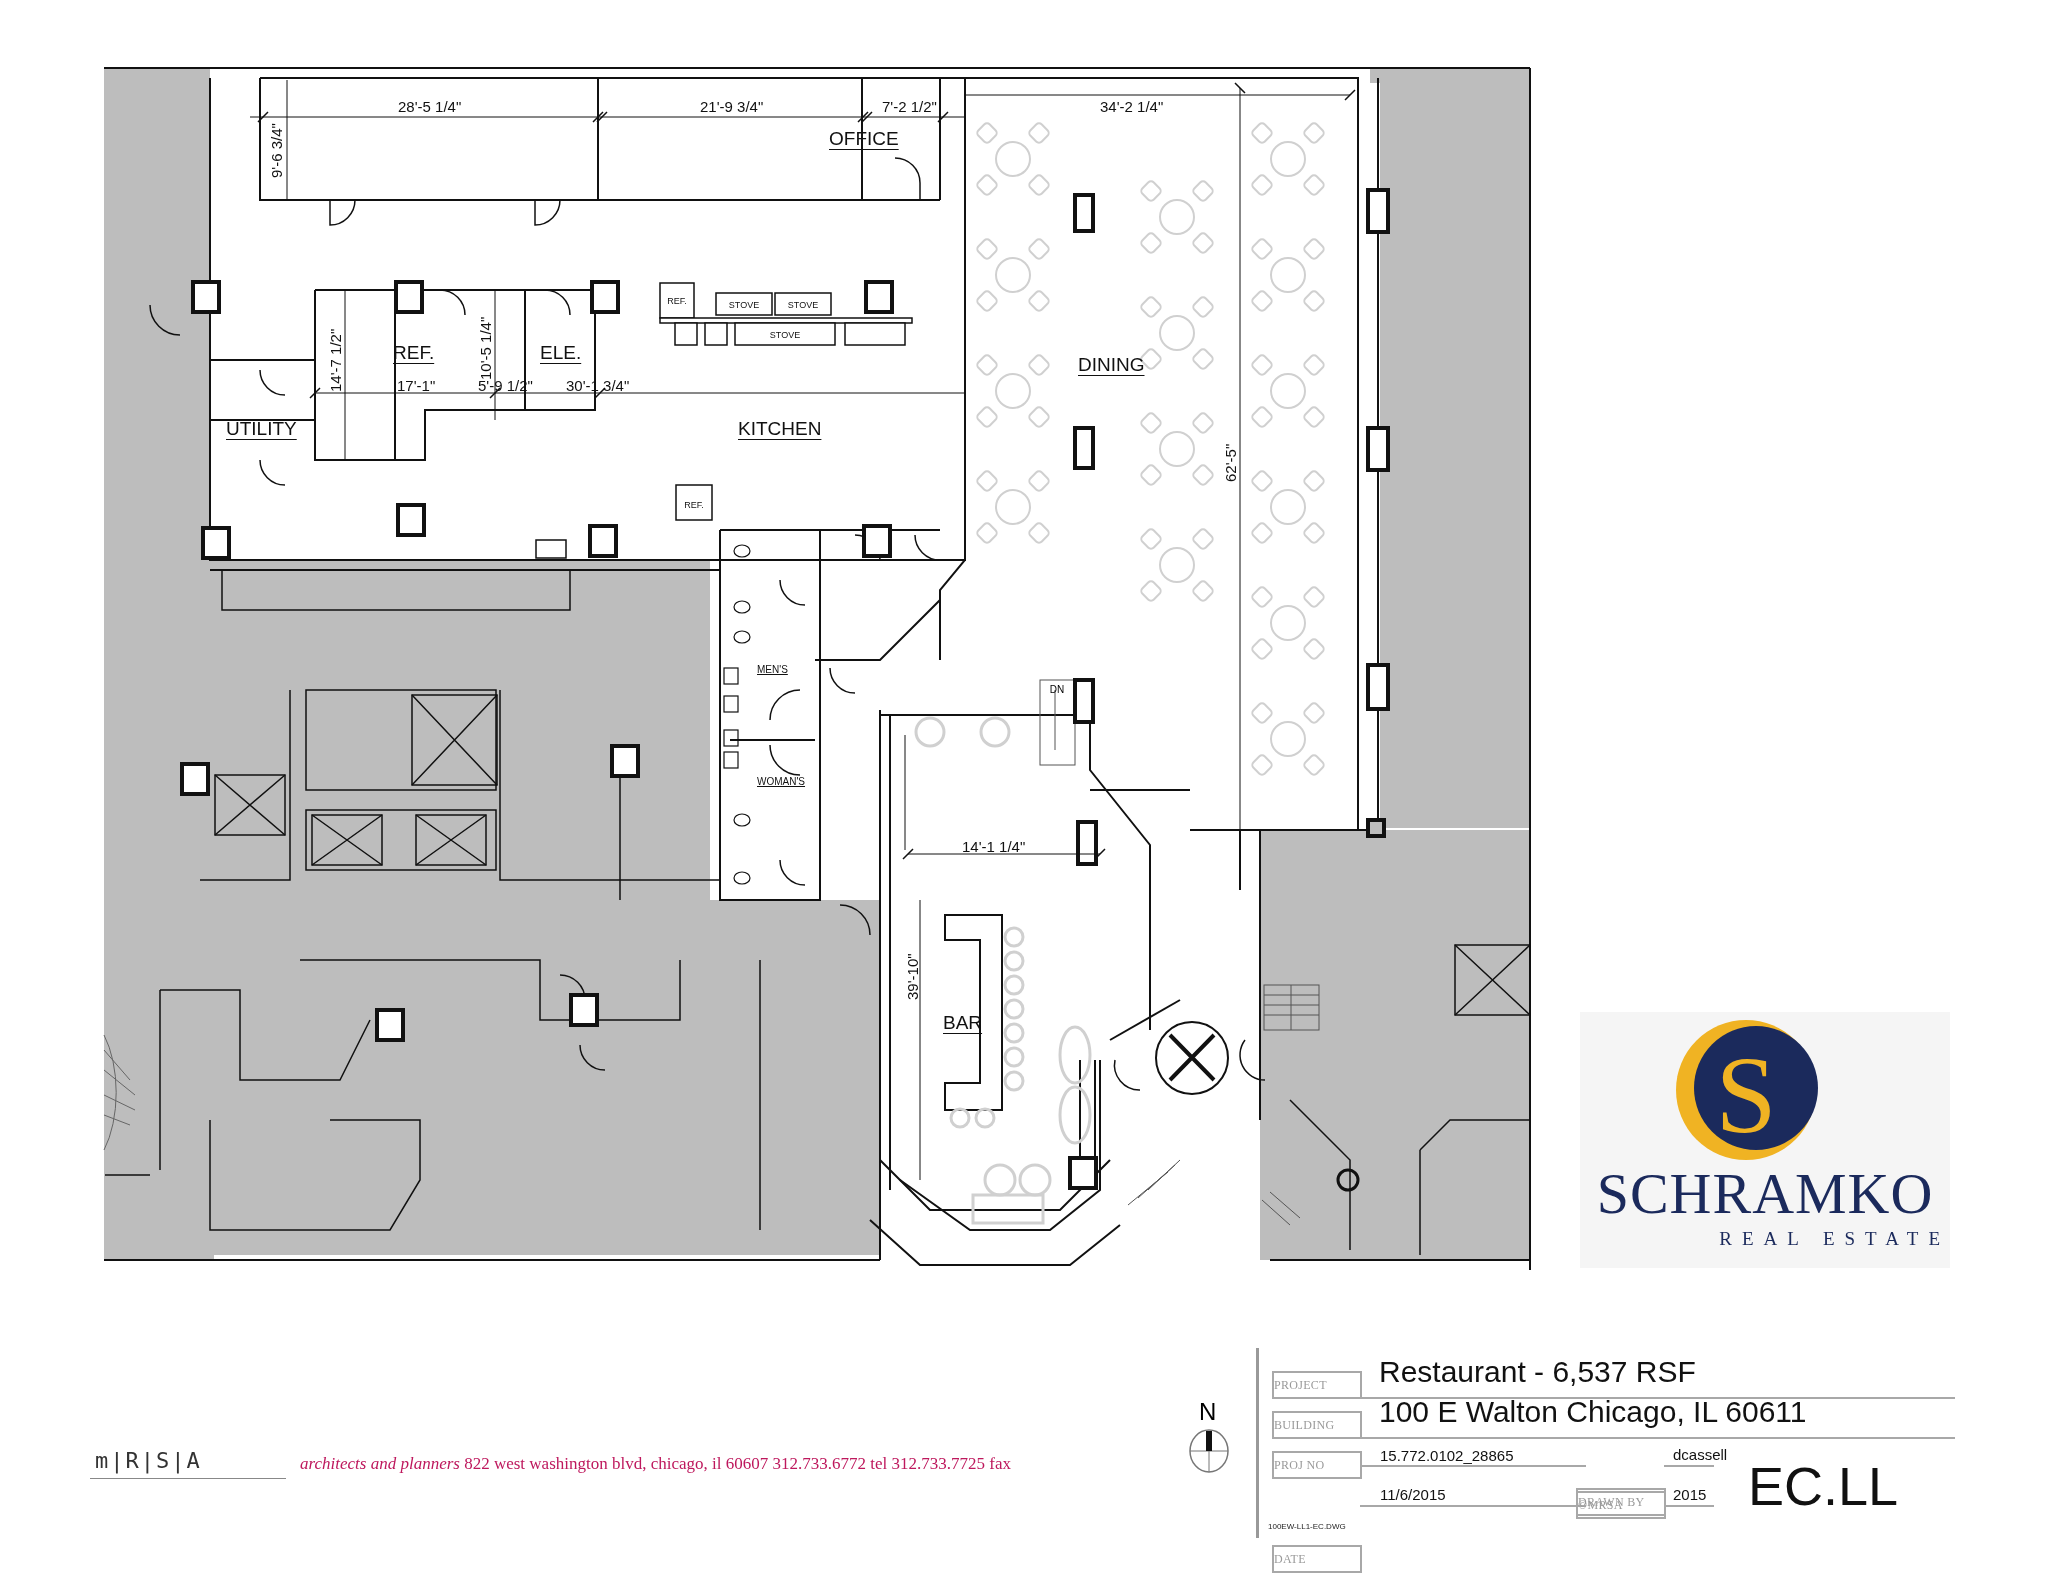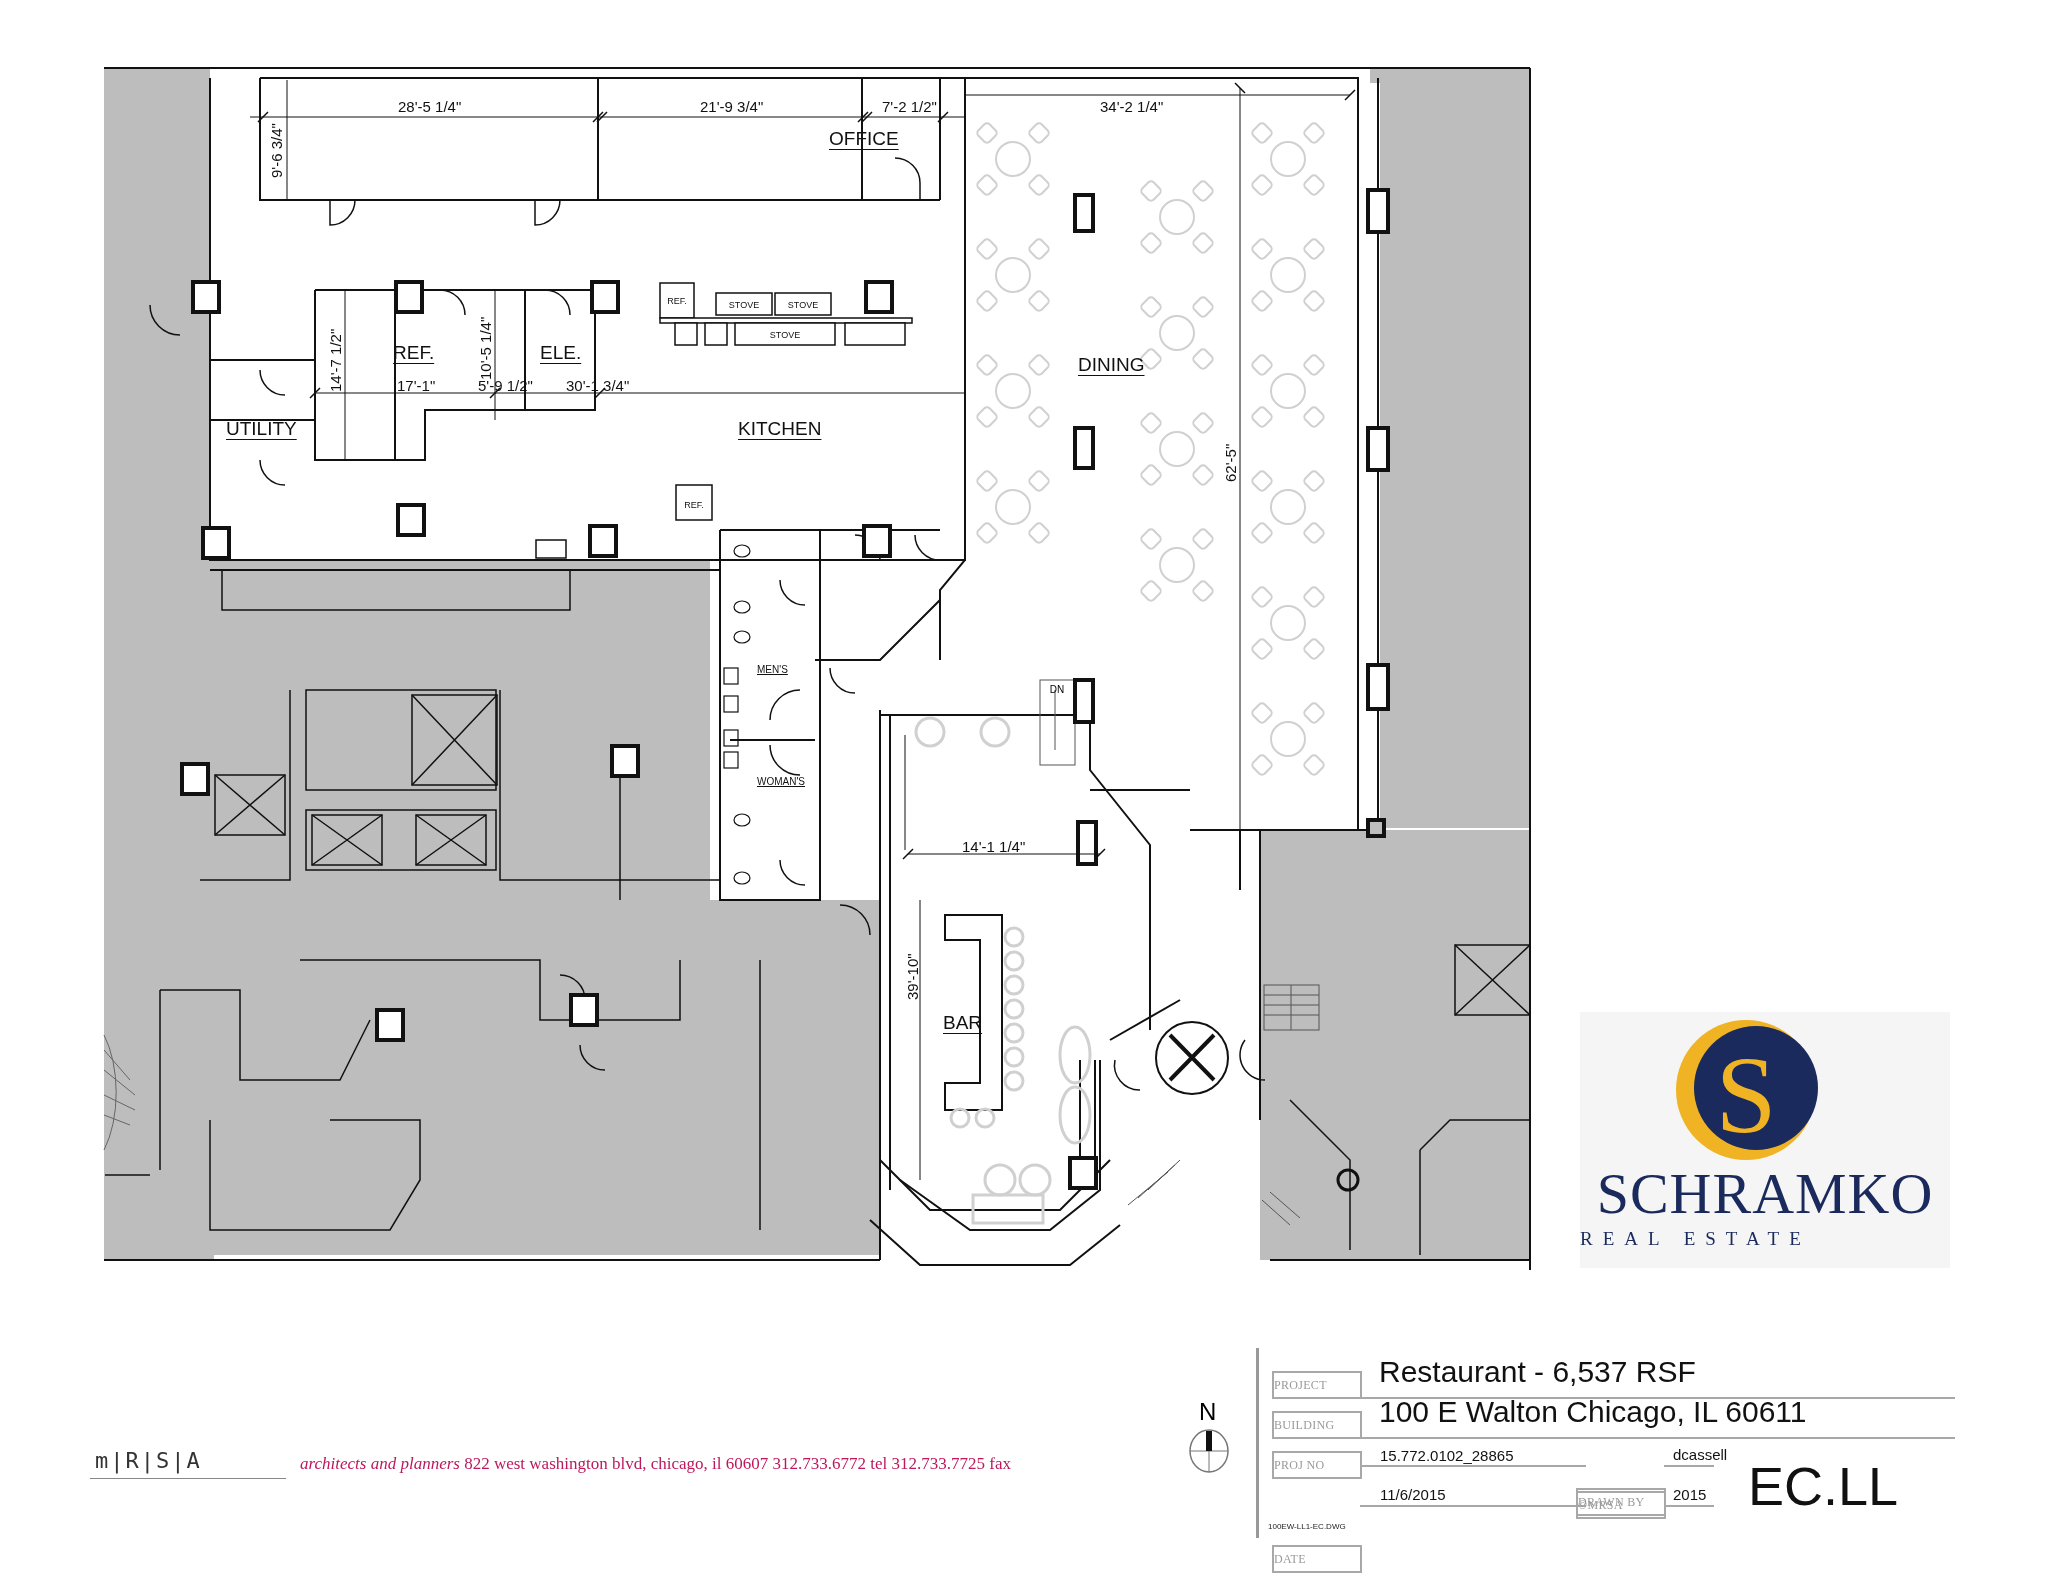--- a/index.html
+++ b/index.html
@@ -6,21 +6,21 @@
   body { width:2048px; height:1583px; position:relative; overflow:hidden; font-family:"Liberation Sans", sans-serif; }
   #plan { position:absolute; left:0; top:0; }
   .lbl { position:absolute; font-family:"Liberation Sans", sans-serif; color:#111; white-space:nowrap; }
   .room { font-size:19px; text-decoration:underline; text-underline-offset:4px; }
   .dim { font-size:15px; }
   .small { font-size:10px; }
   .vert { transform:rotate(-90deg); transform-origin:left top; }
   
   #logo { position:absolute; left:1580px; top:1012px; width:370px; height:256px; background:#f5f5f5; }
   #logo .brand { position:absolute; left:0; width:100%; top:148px; text-align:center; font-family:"Liberation Serif", serif; color:#1b2a5c; font-size:58px; letter-spacing:1px; }
-  #logo .sub { position:absolute; left:0; width:100%; top:216px; text-align:left; font-family:"Liberation Serif", serif; color:#1b2a5c; font-size:19px; letter-spacing:10px; }
+  #logo .sub { position:absolute; left:0; width:100%; top:216px; text-align:right; font-family:"Liberation Serif", serif; color:#1b2a5c; font-size:19px; letter-spacing:10px; }
   
   #mrsa-letters { position:absolute; left:95px; top:1448px; font-family:"DejaVu Sans Mono", monospace; font-size:22px; color:#333; letter-spacing:2px; }
   #mrsa-line { position:absolute; left:90px; top:1478px; width:196px; height:1px; background:#888; }
   #address { position:absolute; left:300px; top:1454px; font-family:"Liberation Serif", serif; font-size:17px; color:#be185d; }
   #address i { font-style:italic; }
   #north-n { position:absolute; left:1199px; top:1398px; font-size:24px; font-family:"Liberation Sans", sans-serif; }
   
   #tb-frame { position:absolute; left:1256px; top:1348px; width:3px; height:190px; background:#999; }
   .tb-box { position:absolute; width:86px; height:24px; border:2px solid #a8a8a8; font-family:"Liberation Serif", serif; font-size:12px; color:#9a9a9a; text-align:left; line-height:24px; letter-spacing:.3px; }
   .tb-line { position:absolute; height:2px; background:#a8a8a8; }

